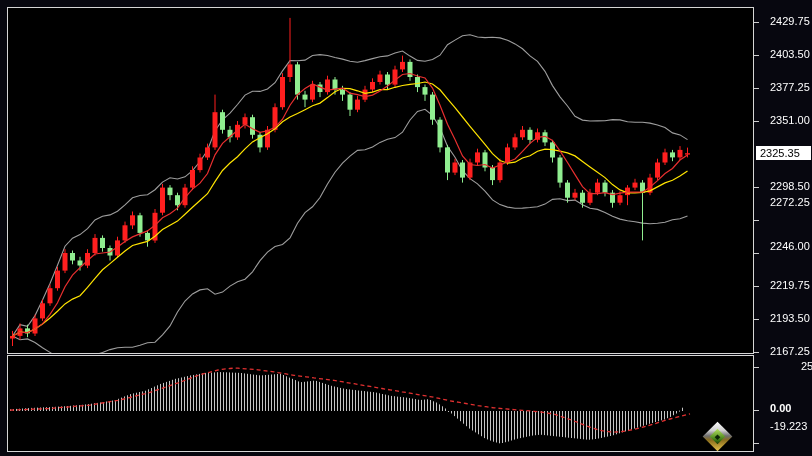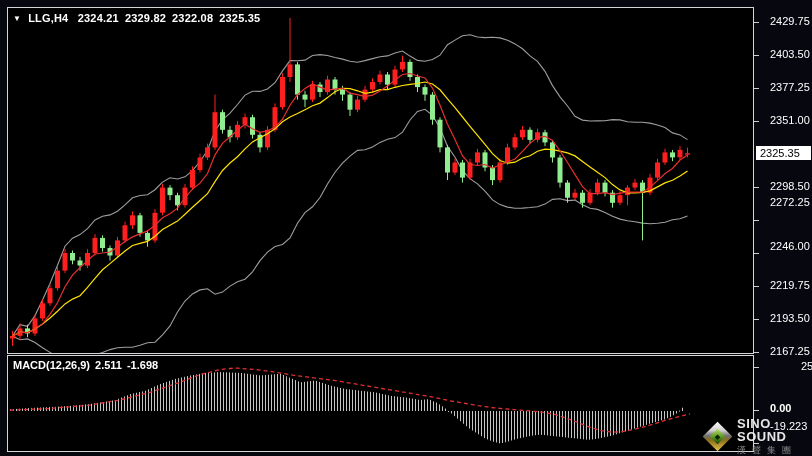--- a/index.html
+++ b/index.html
@@ -236,24 +236,20 @@
       <rect x="662.5" y="152.4" width="5" height="10.1" fill="#ff1f1f"></rect>
       <line x1="672.5" y1="149.9" x2="672.5" y2="161.2" stroke="#90ee90" stroke-width="1"></line>
       <rect x="670" y="152.4" width="5" height="5.0" fill="#90ee90"></rect>
       <line x1="680" y1="146.1" x2="680" y2="160.0" stroke="#ff1f1f" stroke-width="1"></line>
       <rect x="677.5" y="149.9" width="5" height="7.5" fill="#ff1f1f"></rect>
       <line x1="687.5" y1="147.6" x2="687.5" y2="157.4" stroke="#ff1f1f" stroke-width="1"></line>
       <rect x="685" y="153.2" width="5" height="1.4" fill="#ff1f1f"></rect>
       <polyline points="12.5,336.0 20,332.2 27.5,332.6 35,329.1 42.5,323.9 50,318.0 57.5,311.2 65,303.9 72.5,299.1 80,295.7 87.5,287.4 95,278.4 102.5,269.8 110,263.6 117.5,257.3 125,251.0 132.5,245.5 140,243.4 147.5,241.4 155,236.2 162.5,229.6 170,225.3 177.5,221.1 185,214.3 192.5,207.2 200,200.5 207.5,193.7 215,181.6 222.5,170.5 230,163.0 237.5,156.7 245,148.9 252.5,141.9 260,137.8 267.5,133.8 275,128.8 282.5,121.8 290,117.0 297.5,113.5 305,109.7 312.5,105.7 320,103.1 327.5,97.6 335,91.8 342.5,88.3 350,88.6 357.5,90.8 365,93.3 372.5,92.1 380,89.6 387.5,89.6 395,87.3 402.5,85.5 410,84.3 417.5,83.5 425,82.0 432.5,84.0 440,89.8 447.5,98.9 455,107.7 462.5,117.0 470,126.3 477.5,135.3 485,144.4 492.5,153.7 500,160.5 507.5,163.2 515,162.2 522.5,158.0 530,155.7 537.5,151.2 545,149.2 552.5,149.7 560,151.2 567.5,152.9 575,155.9 582.5,161.5 590,167.0 597.5,172.3 605,177.6 612.5,184.6 620,189.9 627.5,192.9 635,192.9 642.5,192.4 650,190.9 657.5,186.9 665,182.9 672.5,180.3 680,176.1 687.5,171.1" fill="none" stroke="#ffe400" stroke-width="1.2"></polyline>
       <polyline points="12.5,336.0 20,332.2 27.5,332.6 35,329.1 42.5,323.9 50,314.3 57.5,302.8 65,286.7 72.5,275.1 80,267.6 87.5,260.5 95,254.0 102.5,253.0 110,252.0 117.5,247.0 125,241.4 132.5,236.9 140,233.9 147.5,230.9 155,225.3 162.5,217.8 170,213.8 177.5,208.2 185,197.7 192.5,189.1 200,183.1 207.5,173.5 215,154.9 222.5,143.4 230,136.8 237.5,130.3 245,124.3 252.5,128.8 260,132.3 267.5,130.8 275,127.3 282.5,119.2 290,105.2 297.5,94.6 305,88.6 312.5,84.0 320,87.1 327.5,90.1 335,89.1 342.5,88.1 350,93.1 357.5,94.6 365,96.6 372.5,95.1 380,91.1 387.5,86.1 395,80.0 402.5,74.5 410,73.5 417.5,76.0 425,78.0 432.5,88.1 440,105.2 447.5,124.3 455,139.4 462.5,155.9 470,164.5 477.5,165.5 485,164.5 492.5,168.0 500,165.0 507.5,162.0 515,159.0 522.5,151.4 530,143.4 537.5,137.3 545,136.3 552.5,140.4 560,150.9 567.5,162.5 575,174.6 582.5,186.6 590,193.7 597.5,193.7 605,192.7 612.5,194.7 620,193.2 627.5,192.2 635,192.2 642.5,192.2 650,187.1 657.5,180.6 665,173.5 672.5,168.5 680,160.0 687.5,155.1" fill="none" stroke="#e82f2f" stroke-width="1.2"></polyline>
     </svg>
-  <div id="chart-title">
-    <span class="marker">▼</span><span class="v">LLG,H4</span>
-    <span class="v">2324.21</span><span class="v">2329.82</span><span class="v">2322.08</span><span class="v">2325.35</span>
-  </div>
 </div>
 
 <div id="macd-panel" class="panel">
   <svg id="macd-svg" viewBox="8 355 745 95" preserveAspectRatio="none">
       <rect x="10" y="408.3" width="1" height="1.7" fill="#c4c4c4"></rect>
       <rect x="13" y="408.1" width="1" height="1.9" fill="#c4c4c4"></rect>
       <rect x="16" y="407.9" width="1" height="2.1" fill="#c4c4c4"></rect>
       <rect x="19" y="407.7" width="1" height="2.3" fill="#c4c4c4"></rect>
       <rect x="22" y="407.5" width="1" height="2.5" fill="#c4c4c4"></rect>
       <rect x="25" y="407.3" width="1" height="2.7" fill="#c4c4c4"></rect>
@@ -471,23 +467,20 @@
       <rect x="661" y="410.0" width="1" height="9.3" fill="#c4c4c4"></rect>
       <rect x="664" y="410.0" width="1" height="8.5" fill="#c4c4c4"></rect>
       <rect x="667" y="410.0" width="1" height="7.2" fill="#c4c4c4"></rect>
       <rect x="670" y="410.0" width="1" height="5.9" fill="#c4c4c4"></rect>
       <rect x="673" y="410.0" width="1" height="4.2" fill="#c4c4c4"></rect>
       <rect x="676" y="410.0" width="1" height="2.5" fill="#c4c4c4"></rect>
       <rect x="679" y="409.6" width="1" height="1.0" fill="#c4c4c4"></rect>
       <rect x="682" y="406.7" width="1" height="3.3" fill="#c4c4c4"></rect>
       <polyline points="10,409.2 14,409.0 18,408.8 22,408.6 26,408.5 30,408.3 34,408.1 38,408.0 42,407.8 46,407.6 50,407.5 54,407.1 58,406.8 62,406.4 66,406.1 70,405.8 74,405.4 78,405.1 82,404.8 86,404.4 90,404.1 94,403.4 98,402.7 102,402.0 106,401.4 110,400.7 114,400.0 118,399.3 122,398.5 126,397.5 130,396.5 134,395.4 138,394.4 142,393.4 146,392.4 150,391.4 154,390.0 158,388.7 162,387.3 166,386.0 170,384.6 174,383.2 178,381.9 182,380.5 186,378.9 190,377.4 194,375.9 198,374.4 202,373.1 206,372.1 210,371.1 214,370.0 218,369.0 222,368.3 226,367.9 230,367.5 234,367.1 238,367.2 242,367.5 246,367.8 250,368.1 254,368.4 258,368.9 262,369.4 266,369.9 270,370.4 274,370.9 278,371.6 282,372.2 286,372.9 290,373.6 294,374.3 298,374.8 302,375.3 306,375.8 310,376.3 314,376.9 318,377.4 322,377.9 326,378.4 330,378.9 334,379.4 338,380.0 342,380.7 346,381.4 350,382.1 354,382.7 358,383.4 362,384.1 366,384.8 370,385.4 374,386.1 378,386.8 382,387.5 386,388.2 390,388.8 394,389.5 398,390.2 402,390.9 406,391.5 410,392.2 414,392.9 418,393.6 422,394.3 426,394.9 430,395.6 434,396.3 438,397.1 442,398.0 446,398.9 450,399.8 454,400.5 458,401.2 462,401.9 466,402.5 470,403.2 474,403.9 478,404.6 482,405.2 486,405.7 490,406.3 494,406.8 498,407.2 502,407.6 506,407.9 510,408.3 514,408.6 518,408.9 522,409.3 526,409.6 530,409.9 534,410.3 538,410.7 542,411.2 546,411.9 550,412.5 554,413.2 558,414.4 562,415.8 566,417.1 570,418.5 574,420.0 578,421.6 582,423.2 586,424.7 590,426.1 594,427.4 598,428.8 602,429.7 606,430.3 610,430.8 614,431.1 618,430.8 622,430.5 626,430.1 630,429.2 634,428.3 638,427.4 642,426.4 646,425.2 650,424.1 654,423.0 658,421.7 662,420.4 666,419.1 670,418.0 674,416.9 678,415.9 682,414.9 686,413.9 690,412.9" fill="none" stroke="#e03030" stroke-width="1.3" stroke-dasharray="4 3"></polyline>
     </svg>
-  <div id="macd-label">
-    <span>MACD(12,26,9)</span><span>2.511</span><span>-1.698</span>
-  </div>
 </div>
 
 <div id="price-axis">
     <div class="tickdash" style="top: 22px;"></div>
     <div class="ticklabel" style="top: 15px;">2429.75</div>
     <div class="tickdash" style="top: 55px;"></div>
     <div class="ticklabel" style="top: 48px;">2403.50</div>
     <div class="tickdash" style="top: 88px;"></div>
     <div class="ticklabel" style="top: 81px;">2377.25</div>
     <div class="tickdash" style="top: 121px;"></div>
@@ -512,17 +505,13 @@
     <div class="ticklabel" style="top: 420px;">-19.223</div>
     <div class="pricebox" style="top: 146px;">2325.35</div>
   </div>
 
 <div id="logo">
   <div class="dia-outer">
     <div class="dia-mid">
         <div class="dia-core"></div>
       </div>
   </div>
-  <div class="logo-text">
-    <span class="logo-brand">SINO SOUND</span>
-    <span class="logo-cn">漢聲集團</span>
-  </div>
 </div>
 
 </body></html>

